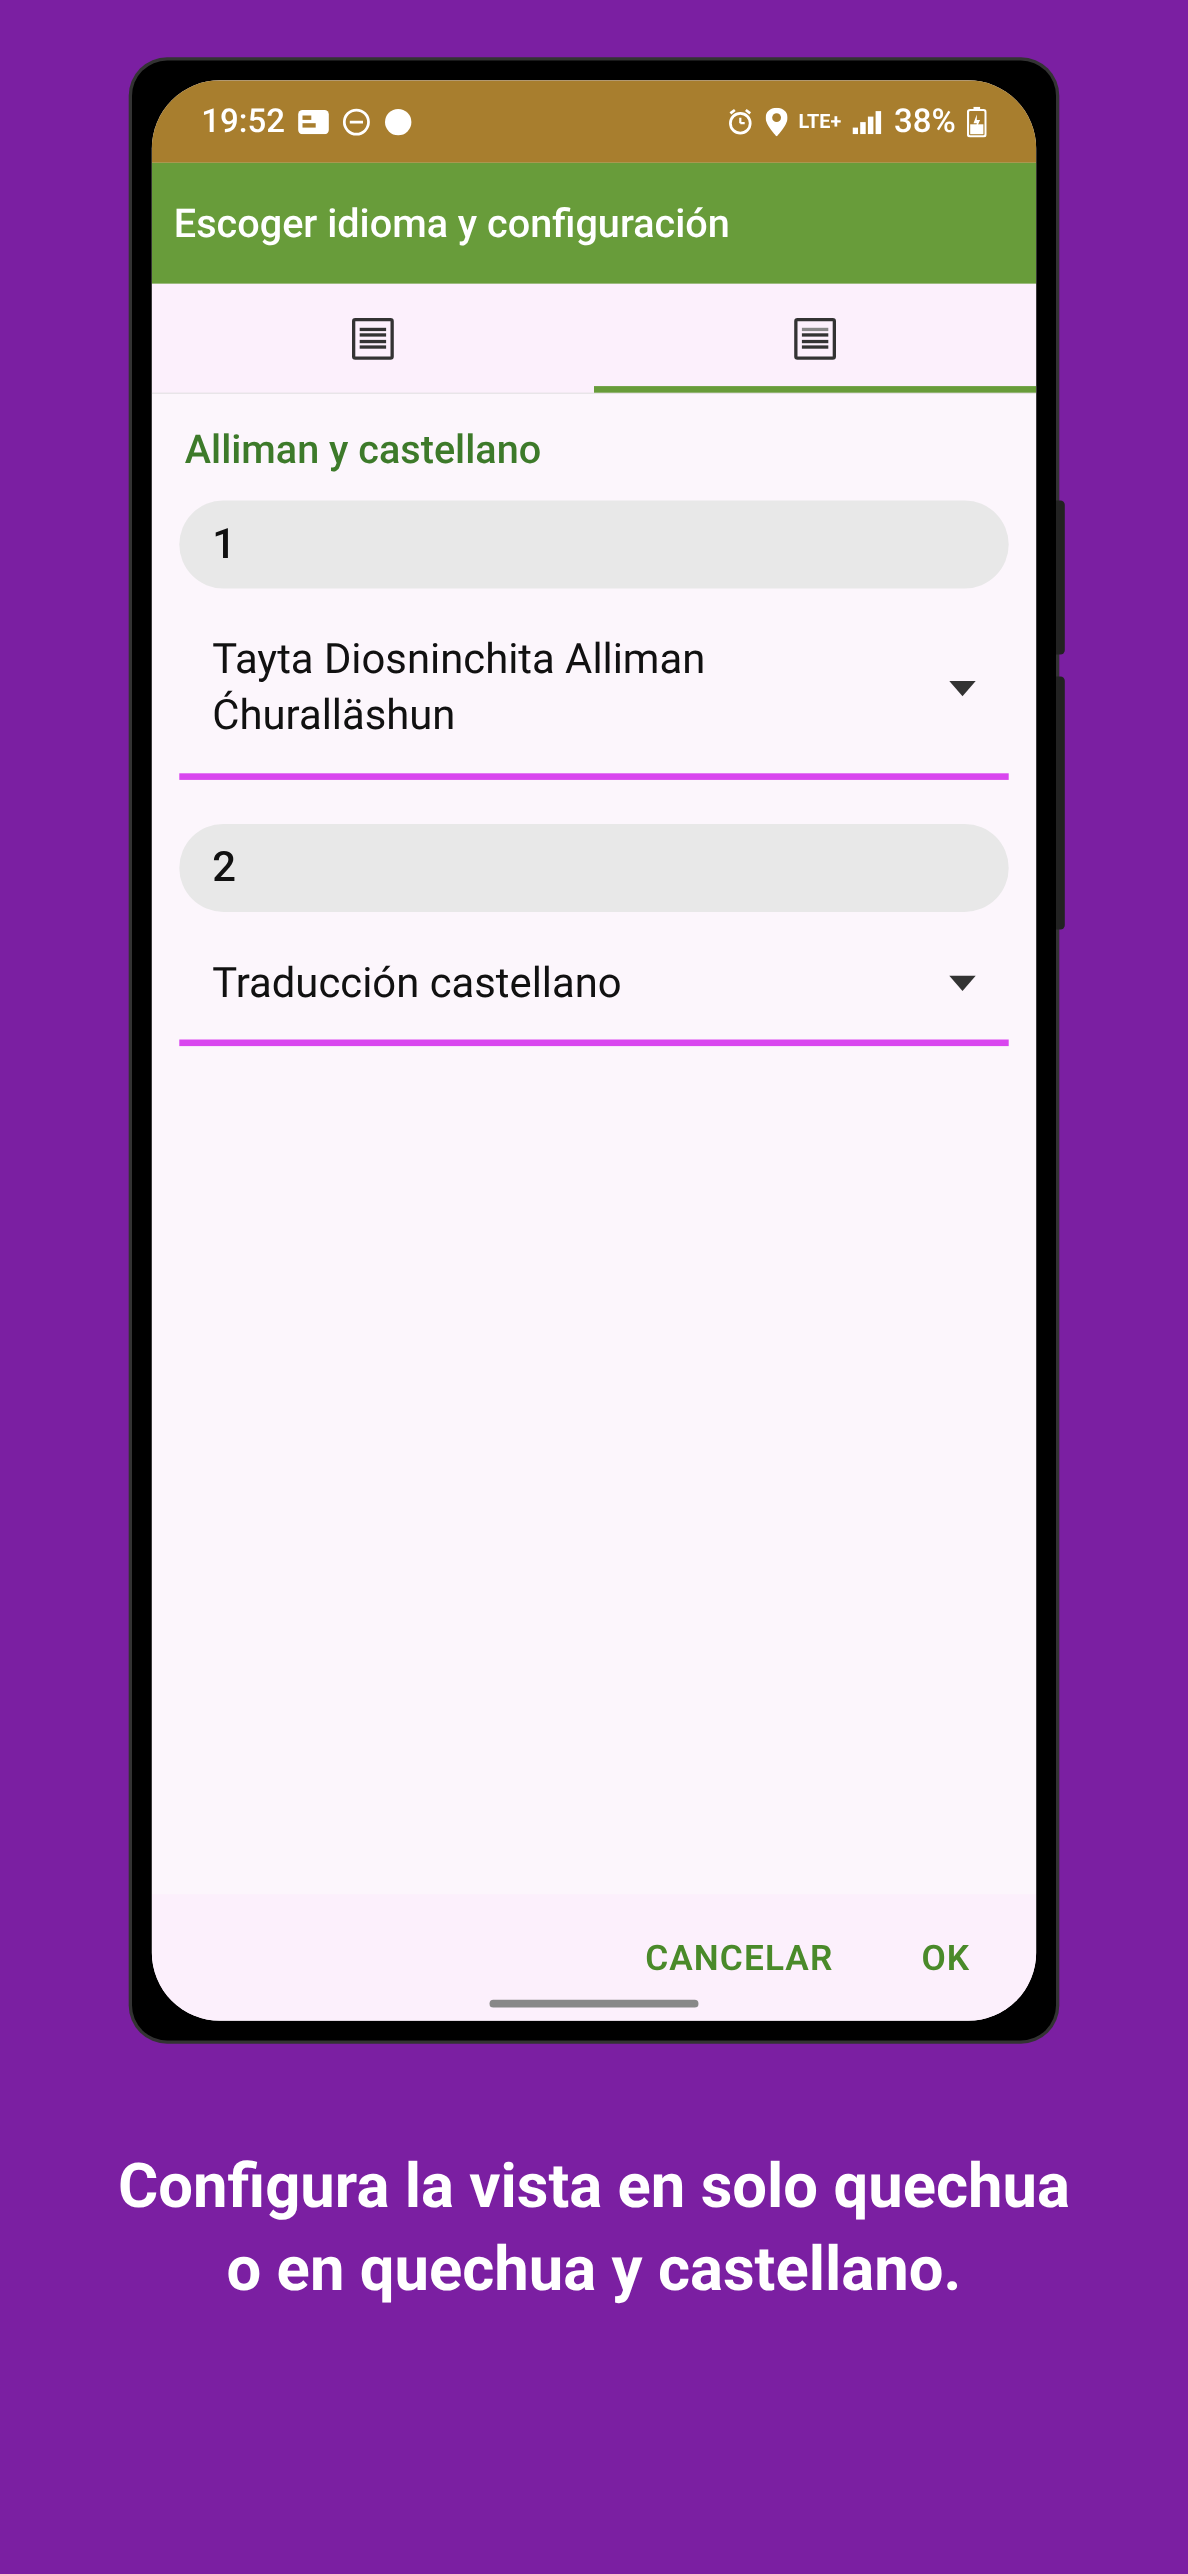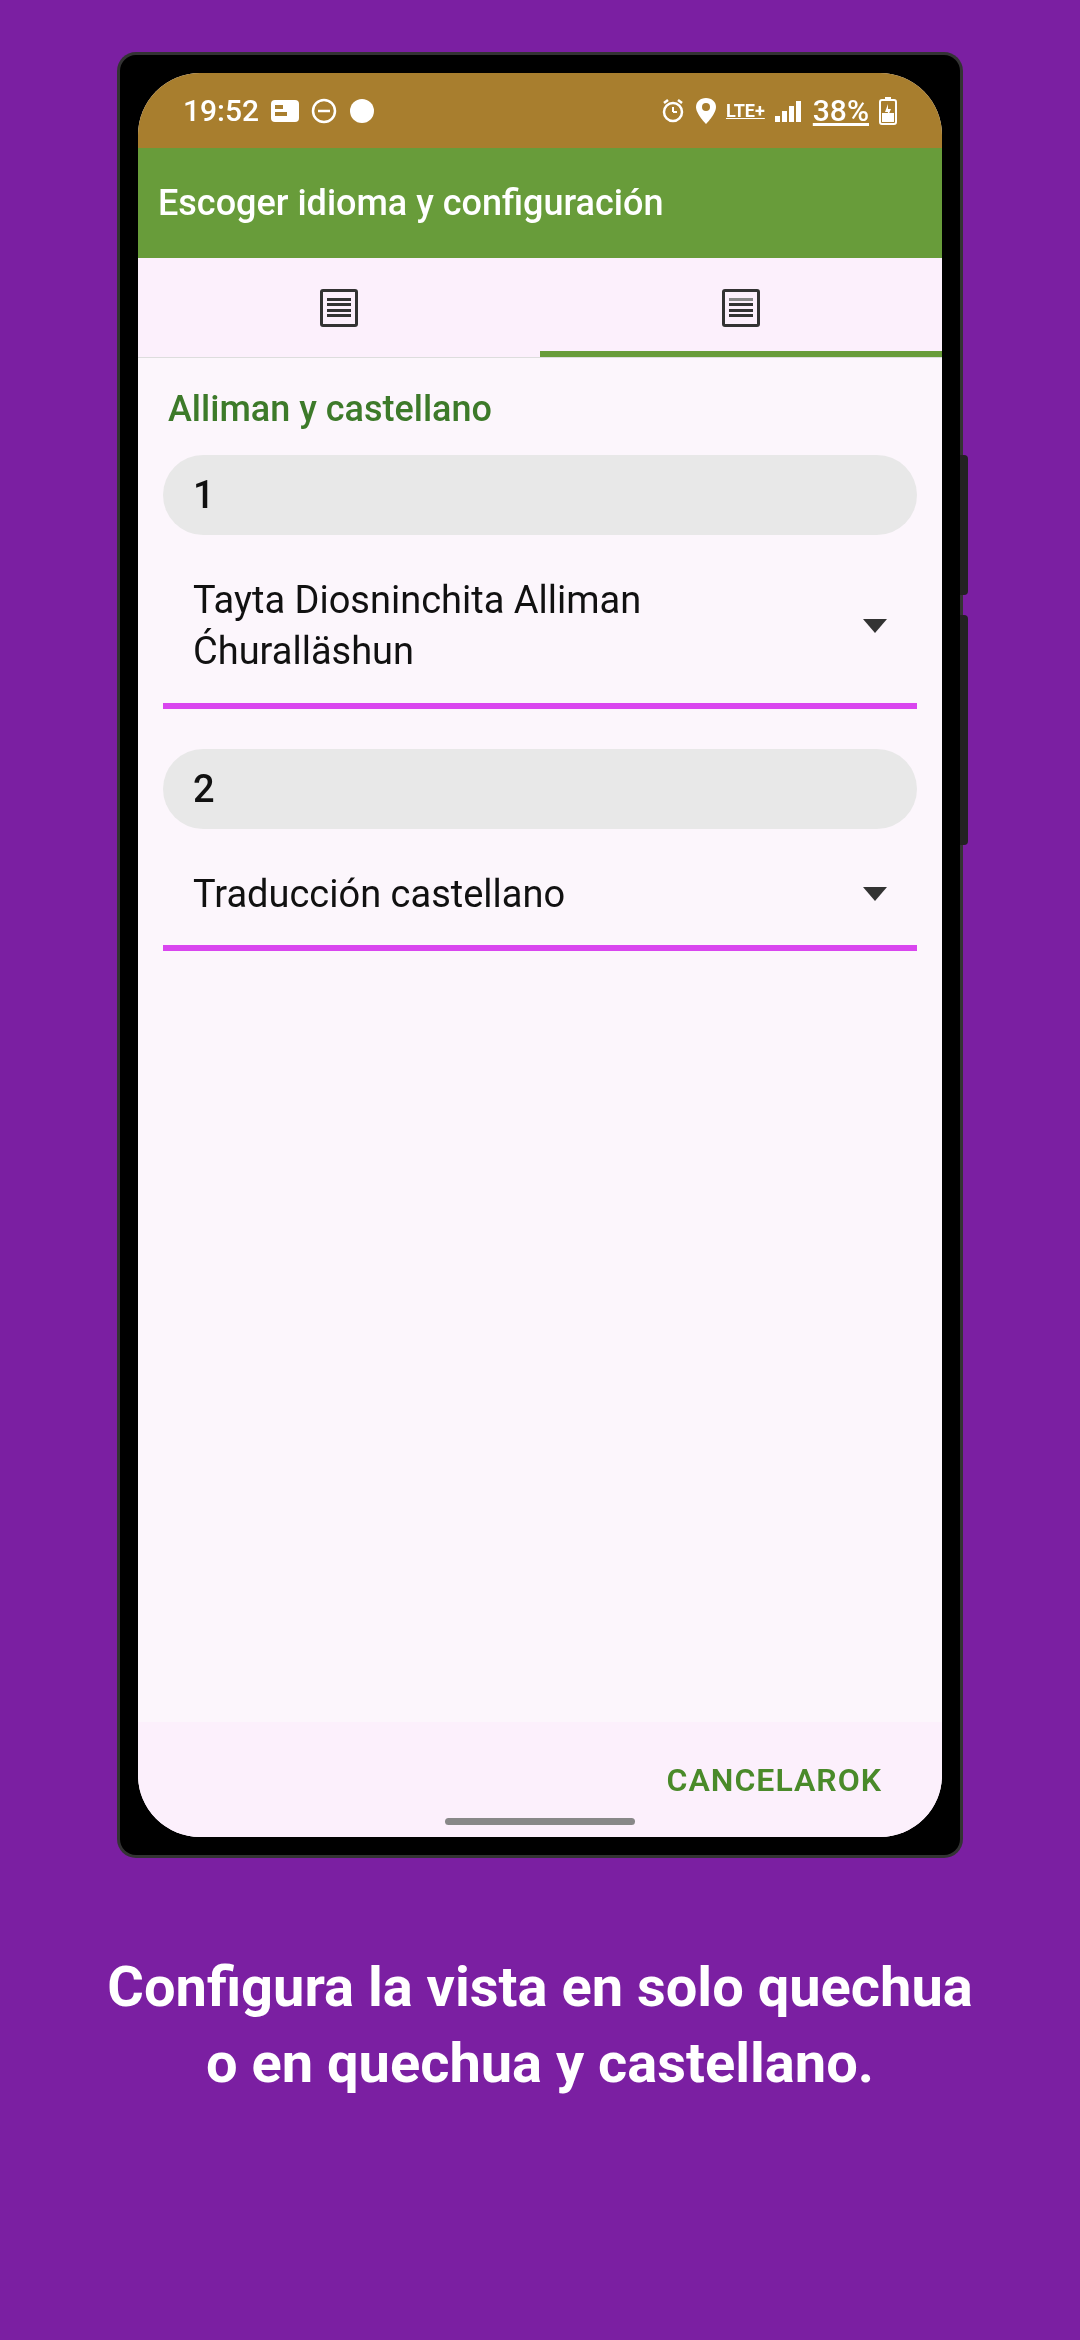--- a/index.html
+++ b/index.html
@@ -11,21 +11,21 @@
     position: relative;
     overflow: hidden;
   }
   .phone-frame {
     position: absolute;
     top: 55px;
     left: 120px;
     width: 840px;
     height: 1800px;
     background: #000;
-    border-radius: 16px;
+    border-radius: 32px;
     padding: 18px;
     box-shadow: 0 0 0 3px #333;
   }
   .phone-screen {
     width: 100%;
     height: 100%;
     background: #fcf6fc;
     border-radius: 62px;
     overflow: hidden;
     display: flex;
@@ -46,21 +46,21 @@
     height: 75px;
     display: flex;
     align-items: center;
     justify-content: space-between;
     padding: 0 45px 0 45px;
     color: #fff;
     font-size: 30px;
     font-weight: 500;
   }
   .status-left { display: flex; align-items: center; gap: 12px; }
-  .status-right { display: flex; align-items: center; gap: 10px; text-decoration: underline; }
+  .status-right { display: flex; align-items: center; gap: 10px; }
   .status-icon { display: inline-flex; align-items: center; }
   .header-bar {
     background: #689c3a;
     height: 110px;
     display: flex;
     align-items: center;
     padding: 0 20px;
     color: #fff;
     font-size: 36px;
     font-weight: 500;
@@ -137,20 +137,21 @@
     border-left: 12px solid transparent;
     border-right: 12px solid transparent;
     border-top: 14px solid #333;
   }
   .button-bar {
     background: #fcf0fc;
     height: 115px;
     display: flex;
     align-items: center;
     justify-content: flex-end;
+    gap: 80px;
     padding: 0 60px;
   }
   .txt-btn {
     color: #4a8a2a;
     font-size: 32px;
     font-weight: 600;
     letter-spacing: 1px;
   }
   .nav-handle {
     position: absolute;

